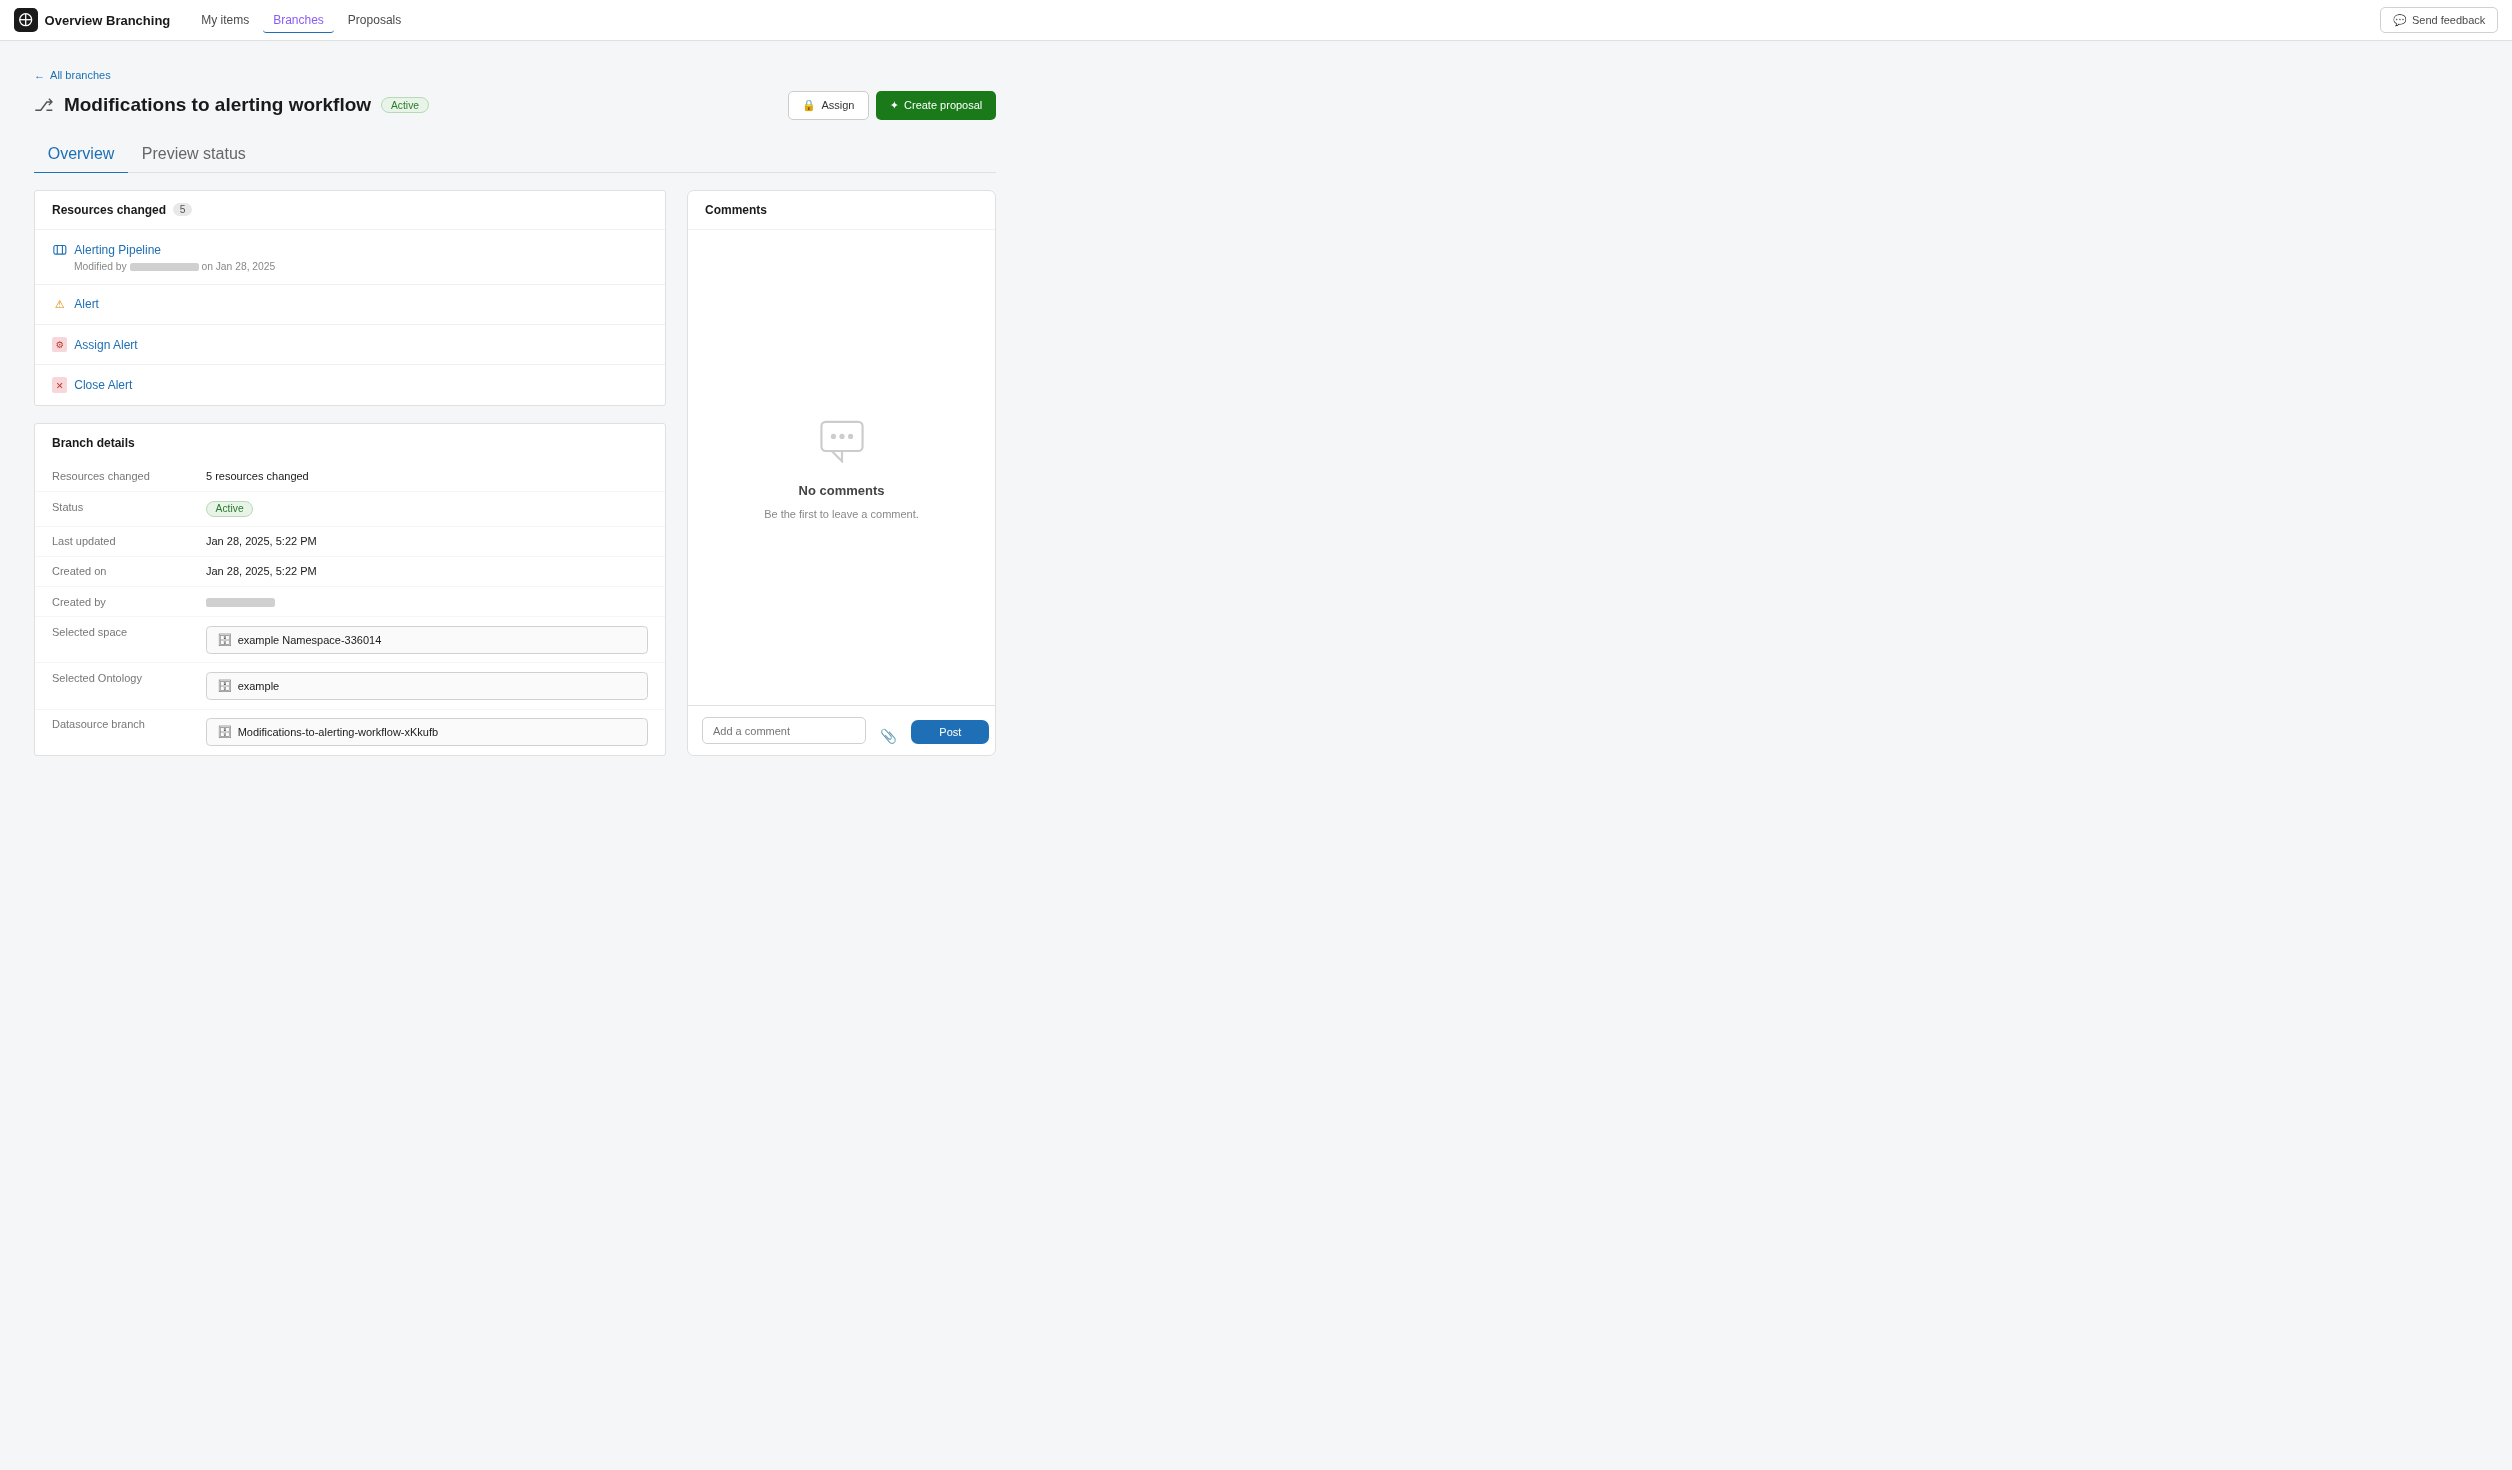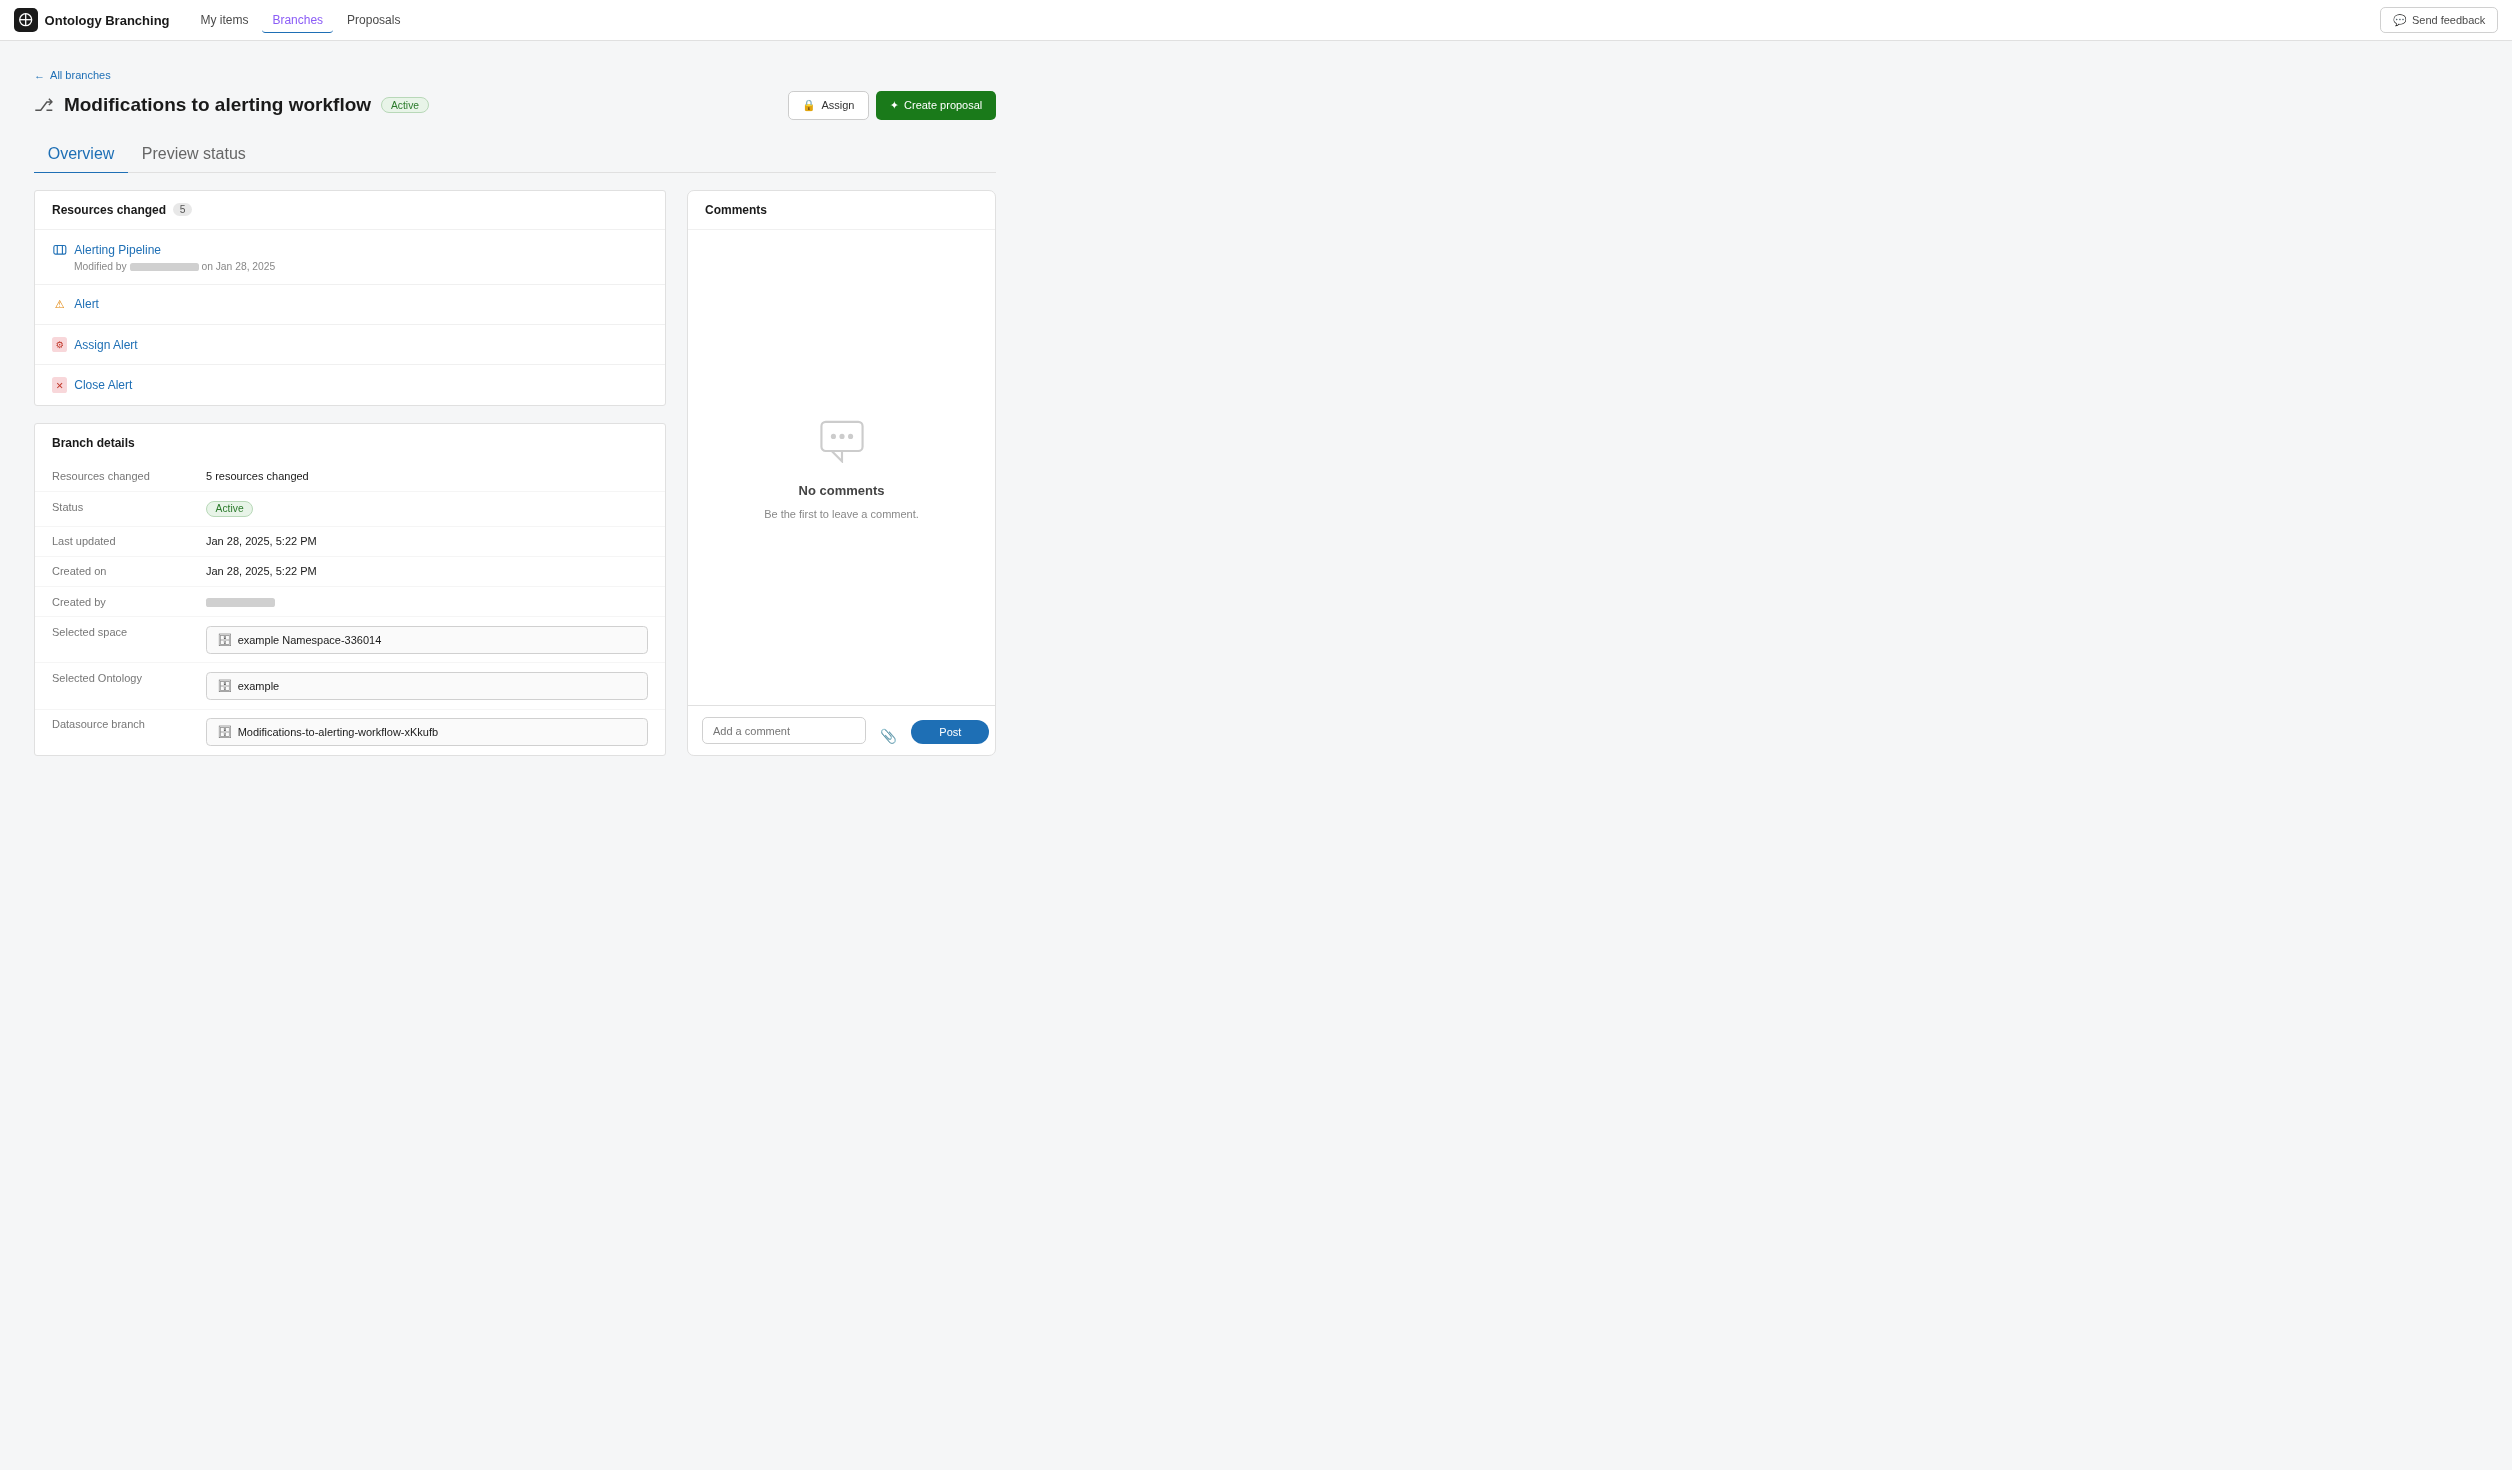--- a/index.html
+++ b/index.html
@@ -134,37 +134,37 @@
     .comment-icon { font-size: 41px; color: #ccc; }
     .no-comments-title { font-size: 13px; font-weight: 600; color: #444; }
     .no-comments-sub { font-size: 11px; color: #888; }
     .comment-input-area { padding: 10.3px 13.7px; border-top: 0.9px solid #e0e0e0; display: flex; align-items: flex-end; gap: 14px; }
     .comment-input {
       flex: 1; padding: 6.9px 10.3px; border: 0.9px solid #d0d0d0; border-radius: 5.1px;
       font-size: 11px; color: #999; outline: none;
     }
     .attach-icon { color: #888; cursor: pointer; font-size: 13.7px; }
     .post-btn {
-      padding: 6px 28px; background: #1e6fb5; color: #fff; border: none; border-radius: 12px;
+      padding: 6px 28px; background: #1e6fb5; color: #fff; border: none; border-radius: 7px;
       font-size: 11px; font-weight: 500; cursor: pointer;
     }
   </style>
 </head>
 <body>
 
 <nav class="topnav">
   <div class="topnav-logo">
     <div class="logo-icon">
       <svg viewBox="0 0 18 18" fill="none" xmlns="http://www.w3.org/2000/svg">
         <circle cx="9" cy="9" r="7" stroke="white" stroke-width="1.5"></circle>
         <line x1="9" y1="2" x2="9" y2="16" stroke="white" stroke-width="1.5"></line>
         <line x1="2" y1="9" x2="16" y2="9" stroke="white" stroke-width="1.5"></line>
       </svg>
     </div>
-    <span>Ontology Branching</span>
+    <span>Overview Branching</span>
   </div>
   <div class="nav-items">
     <a class="nav-item">My items</a>
     <a class="nav-item active">Branches</a>
     <a class="nav-item">Proposals</a>
   </div>
   <div class="spacer"></div>
   <button class="send-feedback-btn">
     <span>💬</span>
     <span>Send feedback</span>

